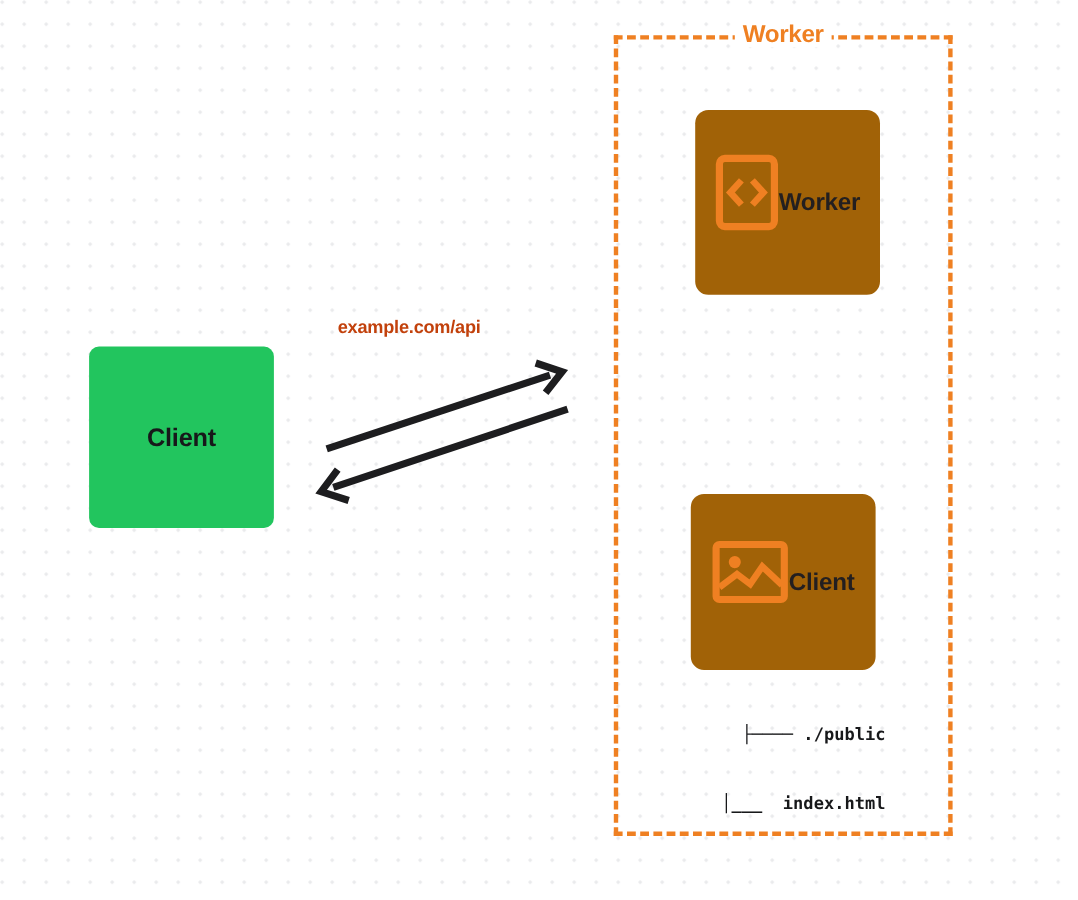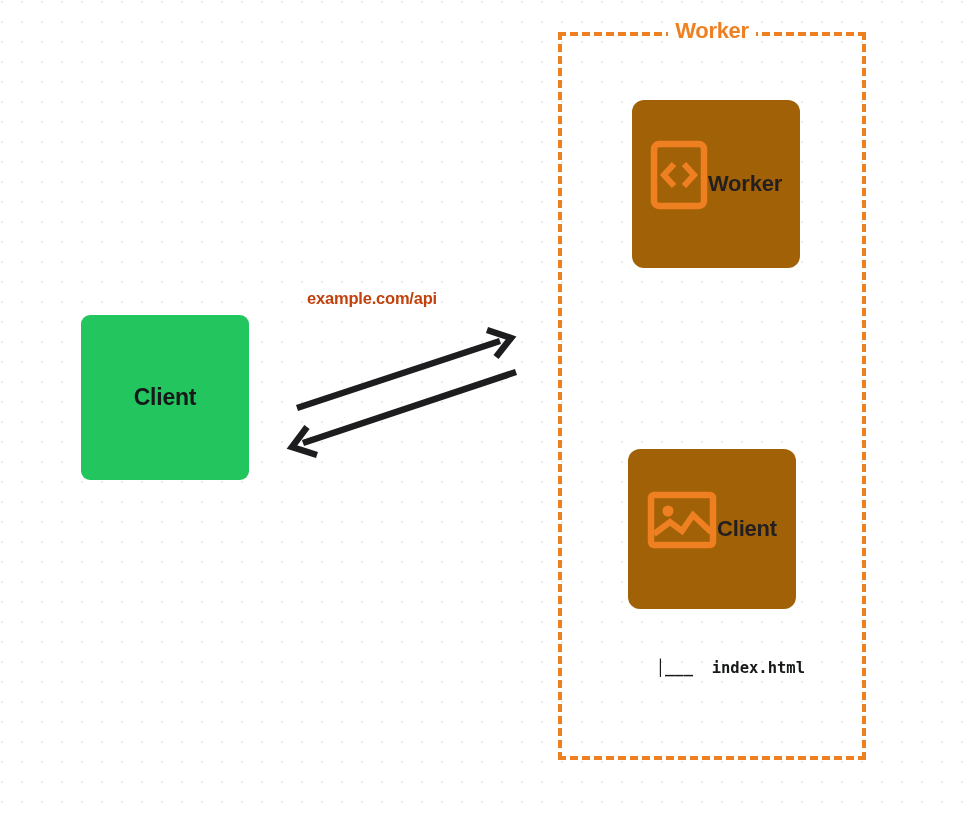--- a/index.html
+++ b/index.html
@@ -182,15 +182,16 @@
     <svg width="70" height="60" viewBox="0 0 70 60" xmlns="http://www.w3.org/2000/svg">
       <rect x="4" y="5" width="62" height="50" rx="3" ry="3" fill="none" stroke="#ef8022" stroke-width="6.5"></rect>
       <circle cx="21" cy="21" r="5.5" fill="#ef8022"></circle>
       <polyline points="7,44 23,32 35,41 46,25 64,42" fill="none" stroke="#ef8022" stroke-width="6" stroke-linecap="butt" stroke-linejoin="miter"></polyline>
     </svg>
   </span>
   <span class="card-label">Client</span>
 </div>
 
 <div class="file-tree">
+  <span class="tree-row">├──── ./public</span>
   <span class="tree-row">   │___  index.html</span>
   
 </div>
 
 </body></html>

